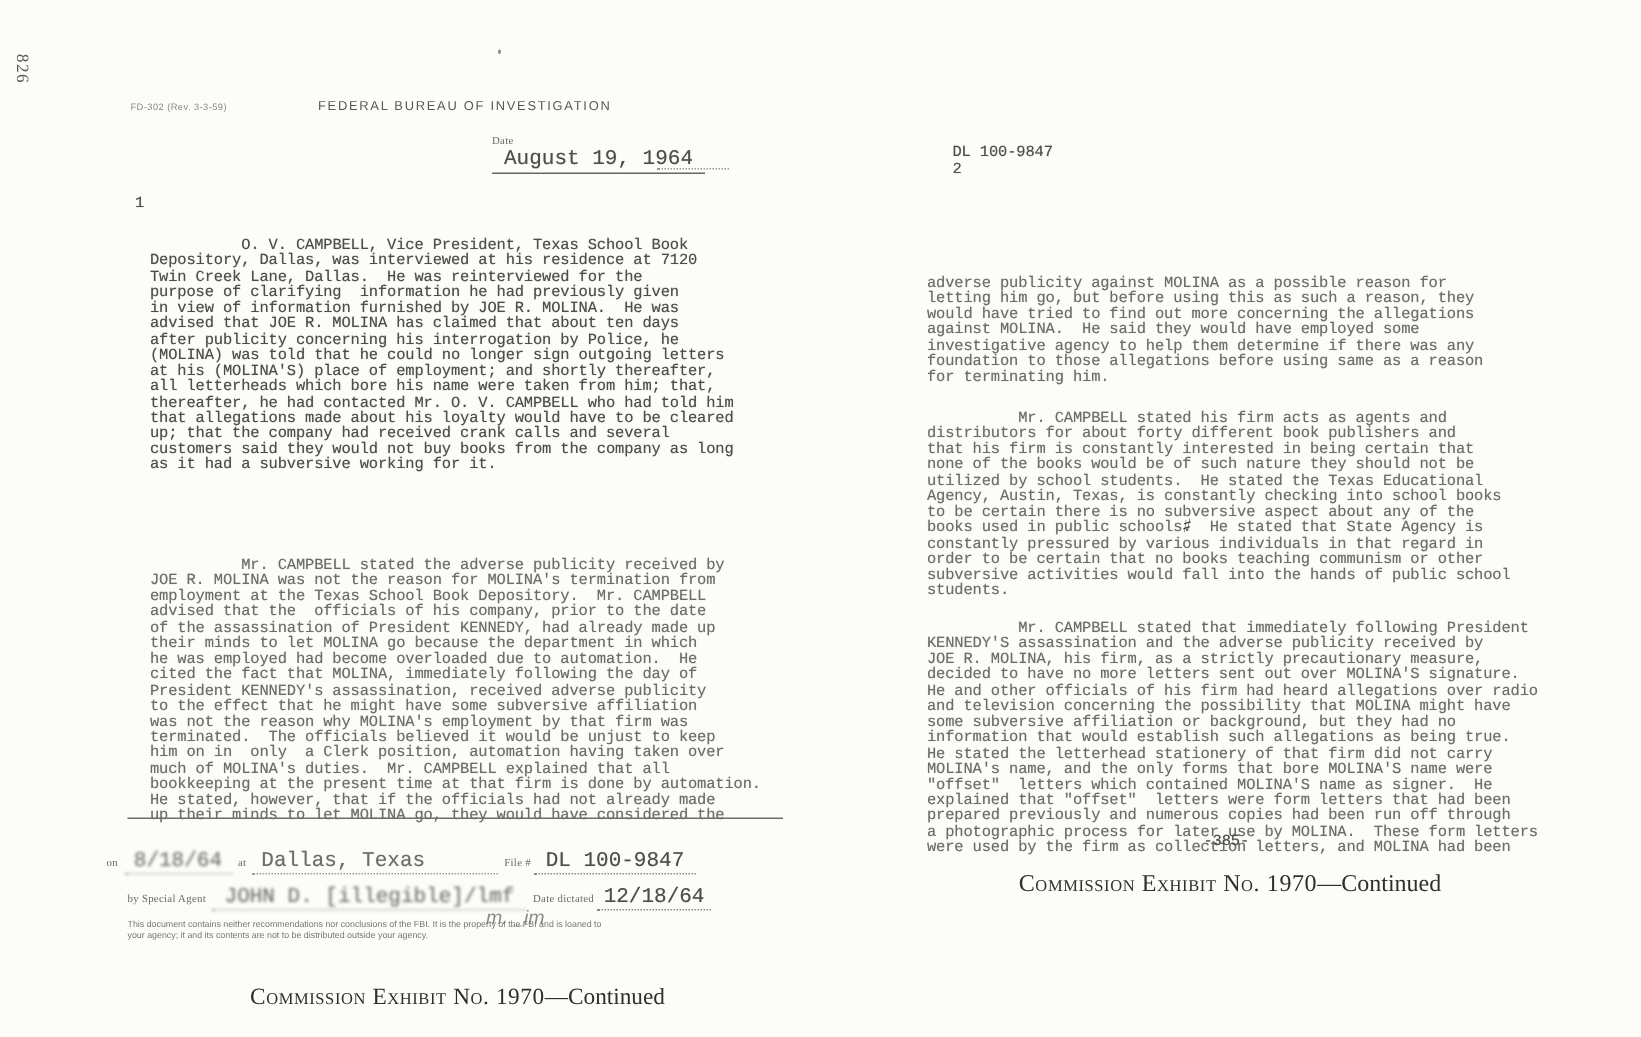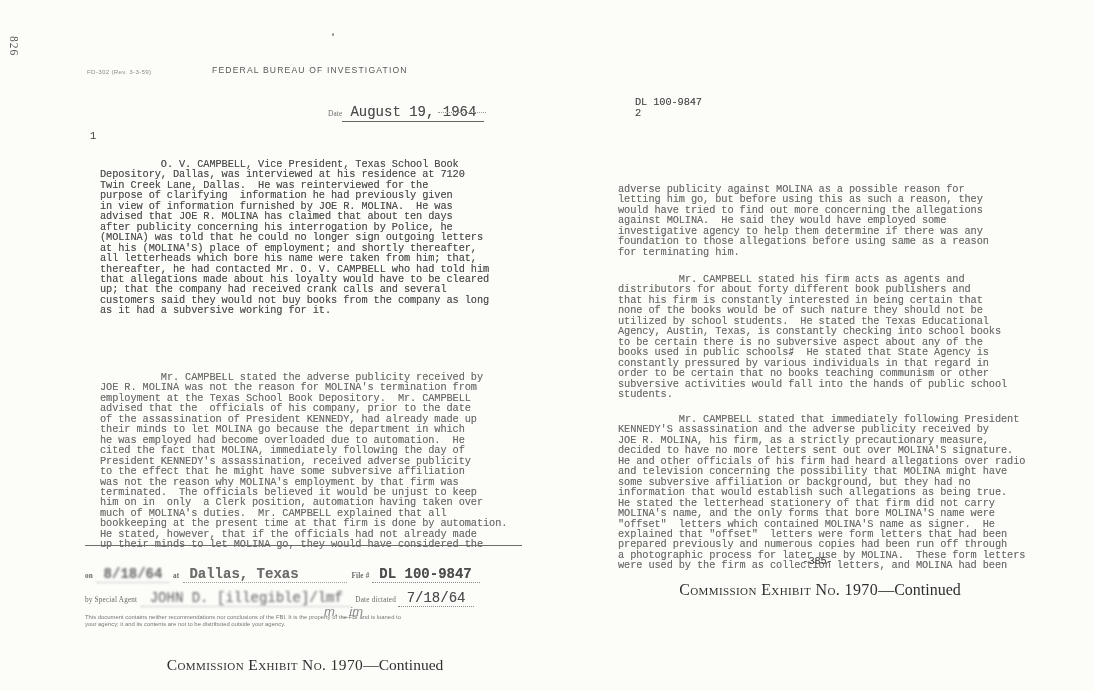--- a/index.html
+++ b/index.html
@@ -71,21 +71,21 @@
 <div class="abs rotated-folio" style="left:4px;top:40px;">826</div>
 
 <div class="abs dot" style="left:332px;top:33px;"></div>
 
 <div class="abs" style="left:0;top:0;width:560px;height:650px;">
 
   <div class="abs formnum" style="left:87px;top:68px;">FD-302 (Rev. 3-3-59)</div>
 
   <div class="abs fbi-header" style="left:212px;top:65px;">FEDERAL BUREAU OF INVESTIGATION</div>
 
-  <div class="abs flexrow" style="left:328px;top:104px;">
+  <div class="abs flexrow" style="left:328px;top:90px;flex-direction:column;">
     <span class="formlabel">Date</span>
     <span class="typed-sm" style="border-bottom:1px solid #666;padding:0 8px 1px 8px;min-width:110px;">August 19, 1964</span>
   </div>
   <div class="abs" style="left:438px;top:112px;width:48px;border-bottom:1px dotted #999;"></div>
 
   <div class="abs typed" style="left:90px;top:131px;">1</div>
 
   <div class="abs typed" style="left:100px;top:159px;width:425px;">          O. V. CAMPBELL, Vice President, Texas School Book
 Depository, Dallas, was interviewed at his residence at 7120
 Twin Creek Lane, Dallas.  He was reinterviewed for the
@@ -115,34 +115,34 @@
 was not the reason why MOLINA's employment by that firm was
 terminated.  The officials believed it would be unjust to keep
 him on in  only  a Clerk position, automation having taken over
 much of MOLINA's duties.  Mr. CAMPBELL explained that all
 bookkeeping at the present time at that firm is done by automation.
 He stated, however, that if the officials had not already made
 up their minds to let MOLINA go, they would have considered the</div>
 
   <div class="abs rule" style="left:85px;top:545px;width:437px;"></div>
 
-  <div class="abs flexrow" style="left:85px;top:566px;width:445px;font-weight:bold;">
+  <div class="abs flexrow" style="left:71px;top:566px;width:445px;">
     <span class="formlabel">on</span>
     <span class="typed-sm underfield smudge" style="width:72px;margin:0 4px;">8/18/64</span>
     <span class="formlabel">at</span>
     <span class="typed-sm underfield faded" style="width:158px;margin:0 4px;text-align:left;padding-left:6px;">Dallas, Texas</span>
     <span class="formlabel">File #</span>
     <span class="typed-sm underfield" style="width:108px;margin:0 2px;">DL 100-9847</span>
   </div>
 
   <div class="abs flexrow" style="left:85px;top:590px;width:445px;">
     <span class="formlabel">by Special Agent</span>
     <span class="typed-sm underfield smudge" style="width:210px;margin:0 4px;">JOHN D. [illegible]/lmf</span>
     <span class="formlabel">Date dictated</span>
-    <span class="typed-sm underfield" style="width:76px;margin:0 2px;">7/18/64</span>
+    <span class="typed-sm underfield" style="width:76px;margin:0 2px;">12/18/64</span>
   </div>
 
   <div class="abs hand" style="left:300px;top:604px;">m. _im</div>
 
   <div class="abs tinyprint" style="left:85px;top:614px;width:455px;">This document contains neither recommendations nor conclusions of the FBI.  It is the property of the FBI  and is loaned to
 your agency; it and its contents are not to be distributed outside your agency.</div>
 
   <div class="abs caption" style="left:85px;top:656px;width:440px;font-size:15.5px;">
     <span class="sc">Commission Exhibit No. 1970</span><span>—Continued</span>
   </div>

